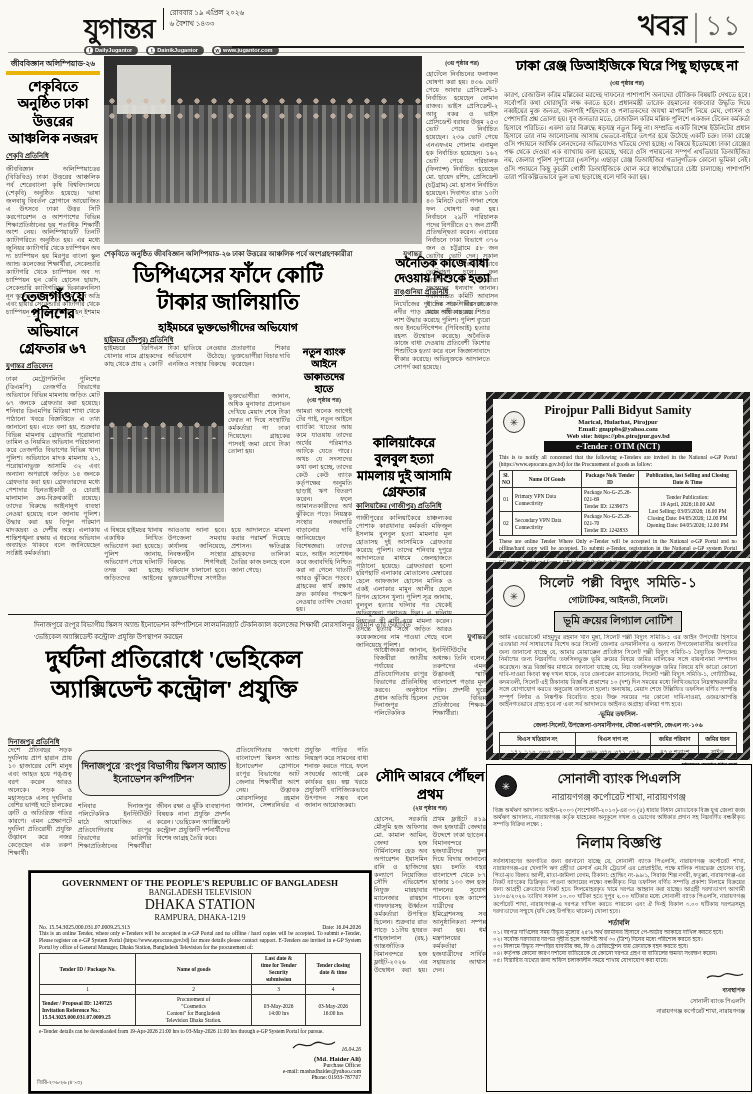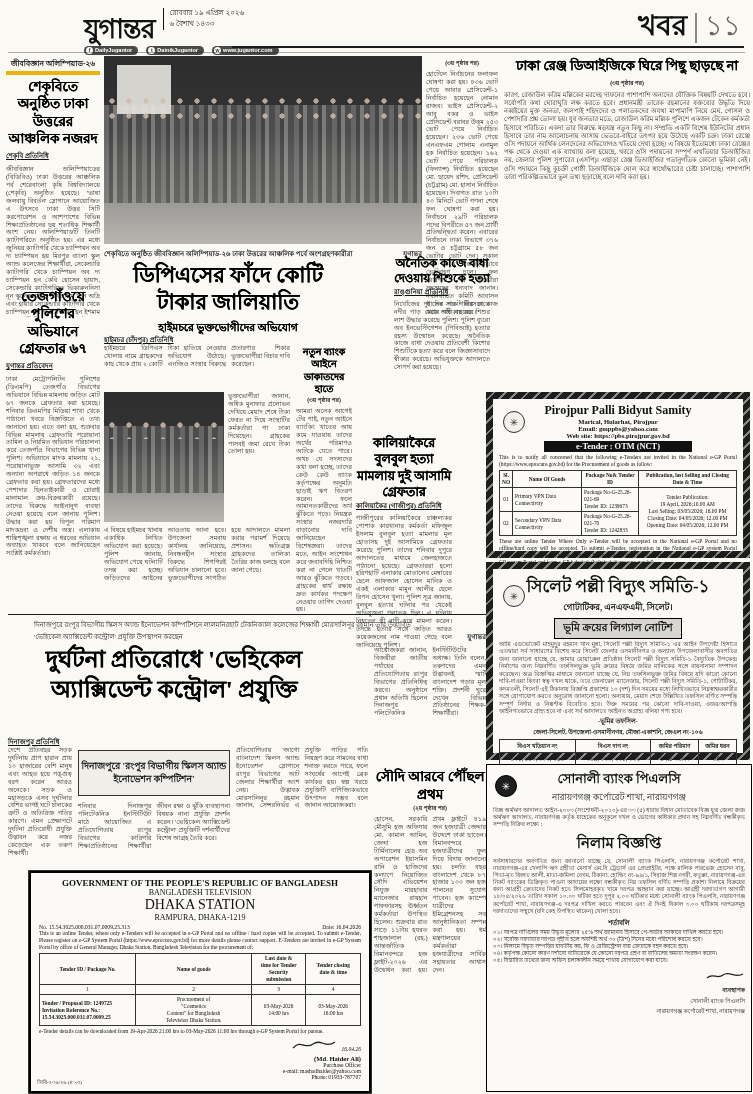--- a/index.html
+++ b/index.html
@@ -183,22 +183,22 @@
       </tr>
     </tbody>
       </table>
     <div class="small-en j" style="margin-top:2px;">These are online Tender Where Only e-Tender will be accepted in the National e-GP Portal and no offline/hard copy will be accepted. To submit e-Tender, registration in the National e-GP system Portal (https://www.eprocure.gov.bd) is required. Further information and guidelines are available in the National e-GP system Portal and form e-GP helpdesk (helpdesk@eprocure.gov.bd).</div>
     <div class="r b" style="font-size:6px;margin-top:1px;">General Manager</div>
     <div class="r b" style="font-size:6px;">Pirojpur Palli Bidyut Samity</div>
   </div>
 
   <div class="abs ornate" style="left:486px;top:562px;width:264px;height:198px;">
     <div class="seal abs" style="left:10px;top:16px;">✳</div>
-    <div class="c b" style="font-size:17px;">সিলেট পল্লী বিদ্যুৎ সমিতি-১</div>
-    <div class="c b" style="font-size:8.6px;">গোটাটিকর, এনএফএমী, সিলেট।</div>
+    <div class="c b" style="font-size:13px;font-family:Liberation Mono, monospace;">সিলেট পল্লী বিদ্যুৎ সমিতি-১</div>
+    <div class="c b" style="font-size:8.6px;">গোটাটিকর, আইনতী, সিলেট।</div>
     <div class="c" style="margin:2px 0;"><span class="boxedhead">ভূমি ক্রয়ের লিগ্যাল নোটিশ</span></div>
     <div class="bt" style="font-size:5.9px;">আমি এডভোকেট মাহমুদুর রহমান খান মুন্না, সিলেট পল্লী বিদ্যুৎ সমিতি-১ এর আইন উপদেষ্টা হিসাবে এতদ্বারা সর্ব সাধারণের বিশেষ করে সিলেট জেলার ওসমানীনগর ও অন্যান্য উপজেলাবাসীর অবগতির জন্য জানানো যাচ্ছে যে, আমার মোয়াক্কেল প্রতিষ্ঠান সিলেট পল্লী বিদ্যুৎ সমিতি-১ বৈদ্যুতিক উপকেন্দ্র নির্মাণের জন্য নিম্নবর্ণিত তফসিলভুক্ত ভূমি ক্রয়ের বিষয়ে জমির মালিকের সঙ্গে বায়নানামা সম্পাদন করেছেন। অত্র বিজ্ঞপ্তির মাধ্যমে জানানো যাচ্ছে যে, নিম্ন তফসিলভুক্ত জমির বিষয়ে যদি কারো কোনো দাবি-দাওয়া কিংবা স্বত্ব দখল থাকে, তবে জেনারেল ম্যানেজার, সিলেট পল্লী বিদ্যুৎ সমিতি-১, গোটাটিকর, কদমতলী, সিলেট এই ঠিকানায় বিজ্ঞপ্তি প্রকাশের ১০ (দশ) দিন সময়ের মধ্যে লিখিতভাবে নিম্নস্বাক্ষরকারীর সঙ্গে যোগাযোগ করতে অনুরোধ জানানো হলো। অন্যথায়, মেয়াদ শেষে উল্লিখিত তফসিল বর্ণিত সম্পত্তি সম্পূর্ণ নির্দায় ও নিষ্কণ্টক বিবেচিত হবে। উক্ত সময়ের পর কোনো দাবি-দাওয়া, ওজর/আপত্তি আইনগতভাবে গ্রাহ্য হবে না এবং সর্ব আদালতে আইনত অগ্রাহ্য বলিয়া গণ্য হবে।</div>
     <div class="c b" style="font-size:6.4px;margin-top:1px;">-ভূমির তফসিল-</div>
     <div class="c b" style="font-size:6px;">জেলা-সিলেট, উপজেলা-ওসমানীনগর, মৌজা-একাশনি, জেএল নং-১০৬</div>
     <table class="nt" style="font-size:5.8px;margin-top:1px;">
       <tbody>
           <tr>
         <th>বিএস খতিয়ান নং</th>
         <th>বিএস দাগ নং</th>
         <th>জমির পরিমাণ</th>
@@ -242,21 +242,21 @@
   </div>
 
   <div class="abs rule" style="left:8px;top:614px;width:478px;height:1px;"></div>
   <div class="abs capline" style="left:34px;top:619px;width:452px;">
     <span style="width:400px;font-weight:normal;">দিনাজপুরে রংপুর বিভাগীয় স্কিলস অ্যান্ড ইনোভেশন কম্পিটিশনে লালমনিরহাট টেকনিক্যাল কলেজের শিক্ষার্থী মোরসালিনুর রহমান তার উদ্ভাবিত 'ভেহিকেল অ্যাক্সিডেন্ট কন্ট্রোল' প্রযুক্তি উপস্থাপন করছেন</span>
     <span style="align-self:flex-end;">যুগান্তর</span>
   </div>
   <div class="abs hl c" style="left:28px;top:645px;width:292px;font-size:23px;line-height:1.32;">দুর্ঘটনা প্রতিরোধে 'ভেহিকেল অ্যাক্সিডেন্ট কন্ট্রোল' প্রযুক্তি</div>
   <div class="abs byline" style="left:8px;top:736px;">দিনাজপুর প্রতিনিধি</div>
   <div class="abs bt" style="left:8px;top:746px;width:64px;height:120px;">দেশে প্রতিবছর সড়ক দুর্ঘটনায় প্রাণ হারান প্রায় ১০ হাজারের বেশি মানুষ এবং আহত হয়ে পঙ্গুত্ব বরণ করেন আরও অনেকে। সড়ক ও মহাসড়কে এসব দুর্ঘটনার বেশির ভাগই ঘটে চালকের ত্রুটি ও অতিরিক্ত গতির কারণে। এমন প্রেক্ষাপটে দুর্ঘটনা প্রতিরোধী প্রযুক্তি উদ্ভাবন করে নজর কেড়েছেন এক তরুণ শিক্ষার্থী।</div>
-  <div class="abs inset" style="left:78px;top:750px;width:152px;height:46px;">দিনাজপুরে 'রংপুর বিভাগীয় স্কিলস অ্যান্ড ইনোভেশন কম্পিটিশন'</div>
+  <div class="abs inset" style="left:78px;top:750px;width:152px;height:46px;border-radius:12px;">দিনাজপুরে 'রংপুর বিভাগীয় স্কিলস অ্যান্ড ইনোভেশন কম্পিটিশন'</div>
   <div class="abs bt col2" style="left:78px;top:802px;width:152px;height:64px;">শনিবার দিনাজপুর পলিটেকনিক ইনস্টিটিউট মাঠে আয়োজিত এ প্রতিযোগিতায় রংপুর বিভাগের কারিগরি শিক্ষাপ্রতিষ্ঠানের শিক্ষার্থীরা জীবন রক্ষা ও ঝুঁকি ব্যবস্থাপনা বিষয়ক নানা প্রযুক্তি প্রদর্শন করেন। 'ভেহিকেল অ্যাক্সিডেন্ট কন্ট্রোল' প্রযুক্তিটি দর্শনার্থীদের বিশেষ আগ্রহ তৈরি করে।</div>
   <div class="abs bt col2" style="left:236px;top:746px;width:132px;height:120px;">প্রতিযোগিতায় 'জাগো বাংলাদেশ স্কিলস অ্যান্ড ইনোভেশন' স্লোগানে রংপুর বিভাগের আট জেলার শিক্ষার্থীরা অংশ নেয়। উদ্ভাবক মোরসালিনুর রহমান জানান, সেন্সরনির্ভর এ প্রযুক্তি গাড়ির গতি নিয়ন্ত্রণ করে সামনের বাধা শনাক্ত করতে পারে, ফলে সংঘর্ষের আগেই ব্রেক কার্যকর হয়। স্বল্প খরচে প্রযুক্তিটি বাণিজ্যিকভাবে উৎপাদন সম্ভব বলে জানান আয়োজকরা।</div>
   <div class="abs bt col2" style="left:374px;top:646px;width:112px;height:116px;">আয়োজকরা জানান, বিজয়ীরা জাতীয় পর্যায়ের প্রতিযোগিতায় রংপুর বিভাগের প্রতিনিধিত্ব করবে। অনুষ্ঠানে প্রধান অতিথি ছিলেন দিনাজপুর পলিটেকনিক ইনস্টিটিউটের অধ্যক্ষ। তিনি বলেন, তরুণদের এমন উদ্ভাবনই স্মার্ট বাংলাদেশ গড়ার মূল শক্তি। প্রদর্শনী ঘুরে দেখেন বিভিন্ন প্রতিষ্ঠানের শিক্ষক-শিক্ষার্থীরা।</div>
 
   <div class="abs" style="left:374px;top:768px;width:112px;">
     <div class="hl c" style="font-size:13.5px;line-height:1.3;">সৌদি আরবে পৌঁছল প্রথম</div>
     <div class="cont">(২য় পৃষ্ঠার পর)</div>
     <div class="bt col2" style="height:268px;margin-top:2px;">হোসেন, সরকারি মৌসুমি হজ অফিসার মো. কামাল আমিন, জেদ্দা হজ টার্মিনালের হেড অব অপারেশন ইয়াসমিন রানি ও হাজিদের কল্যাণে নিয়োজিত সৌদি এভিয়েশন নিযুক্ত মারহাবার ম্যানেজার রায়হান গাফফারসহ ঊর্ধ্বতন কর্মকর্তারা উপস্থিত ছিলেন। শুক্রবার রাত সাড়ে ১১টায় হযরত শাহজালাল (রহ.) আন্তর্জাতিক বিমানবন্দরে হজ ফ্লাইট-২০২৬ এর উদ্বোধন করা হয়। প্রথম ফ্লাইটে ৪১৯ জন হজযাত্রী জেদ্দার উদ্দেশে ঢাকা ছাড়েন। বিমানবন্দরে হজযাত্রীদের ফুল দিয়ে বিদায় জানানো হয়। চলতি বছর বাংলাদেশ থেকে ৮৭ হাজার ১০০ জন হজ পালনের সুযোগ পাবেন। হজ ক্যাম্পে যাত্রীদের ইমিগ্রেশনসহ সব আনুষ্ঠানিকতা সম্পন্ন করা হয়। ধর্ম মন্ত্রণালয়ের কর্মকর্তারা হজযাত্রীদের সার্বিক সহায়তার আশ্বাস দেন।</div>
   </div>
 

